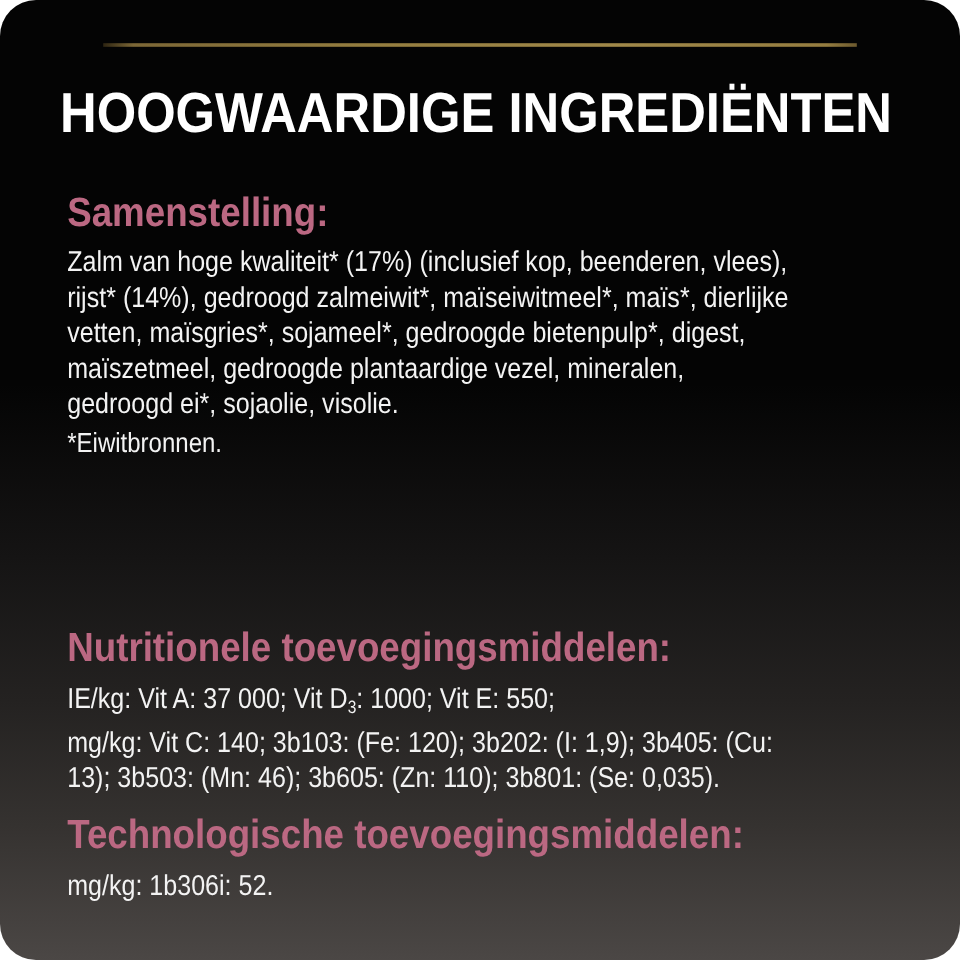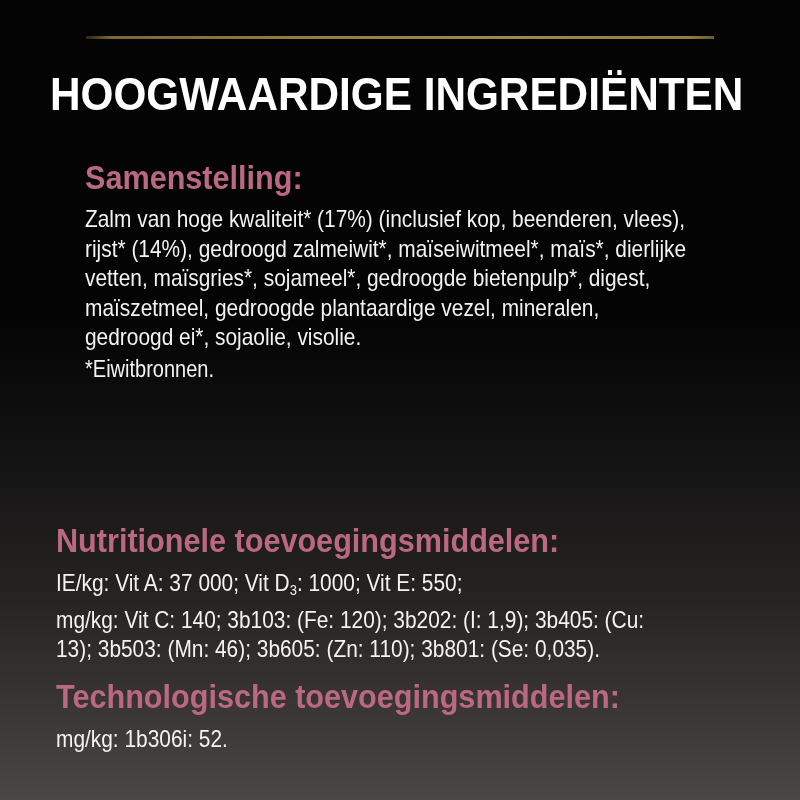--- a/index.html
+++ b/index.html
@@ -9,20 +9,21 @@
     height: 800px;
     overflow: hidden;
     background: linear-gradient(180deg,
       var(--background-top, #040404) 0%,
       var(--background-top, #040404) 40%,
       #151414 58%,
       #242221 73%,
       #353230 86%,
       var(--background-bottom, #4b4745) 100%);
     font-family: "Liberation Sans", sans-serif;
+    border-radius: 30px;
   }
   .gold-line {
     position: absolute;
     left: 86px; top: 36px;
     width: 628px; height: 3px;
     background: linear-gradient(90deg,
       #2e2512 0%, #7c6736 4%, #947d3f 35%,
       #a08849 68%, #957d40 96%, #6d5a2e 100%);
   }
   .page-title {
@@ -54,21 +55,21 @@
   }
   .body-line { white-space: nowrap; }
   .footnote {
     font-size: 23px;
     margin-top: 3px;
   }
   .sub3 {
     font-size: 0.62em;
     vertical-align: -0.28em;
   }
-  #sec-samenstelling { top: 158px; margin-left: 29px; }
+  #sec-samenstelling { top: 158px; }
   #sec-samenstelling .section-body { margin-top: 7px; }
   #sec-analytisch { top: 411px; }
   #sec-analytisch .section-body { margin-top: 8px; }
   #sec-nutritioneel { top: 521px; }
   #sec-nutritioneel .section-body { margin-top: 8px; line-height: 29px; }
   #sec-technologisch { top: 677px; }
   #sec-technologisch .section-body { margin-top: 8px; }
 </style>
 </head>
 <body>

